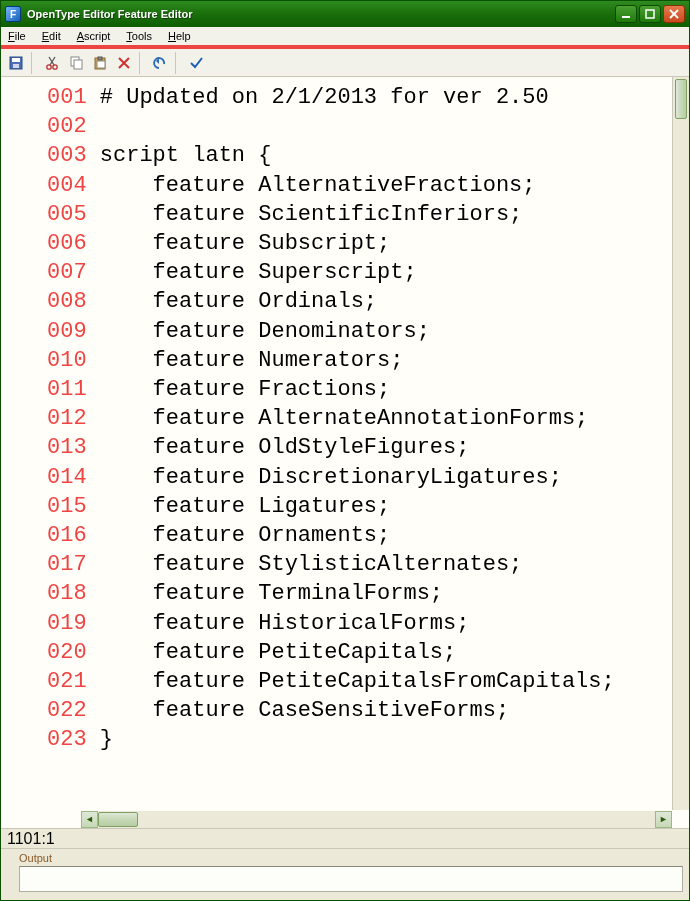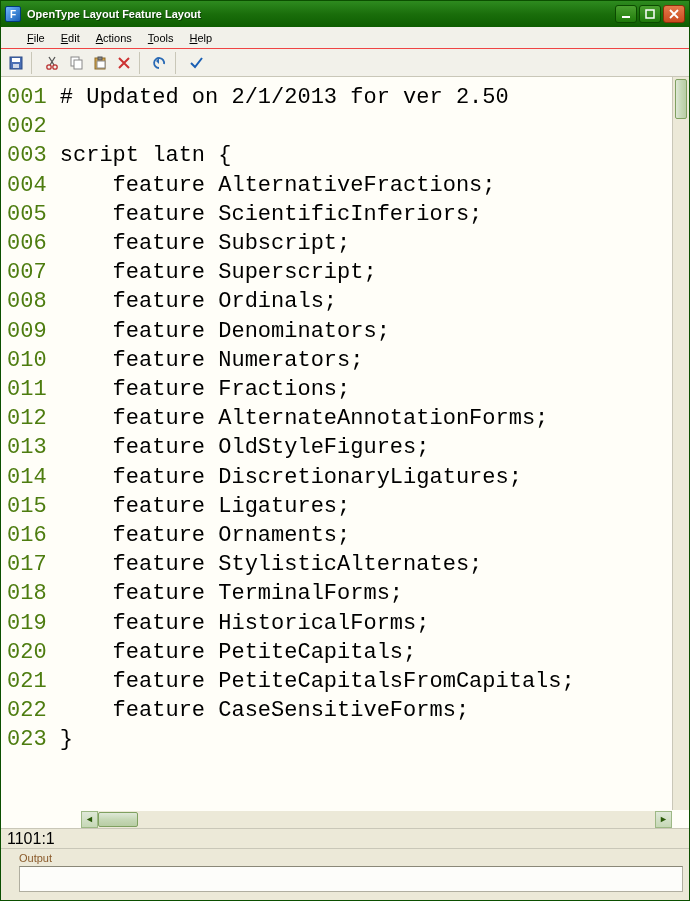--- a/index.html
+++ b/index.html
@@ -4,51 +4,51 @@
 <style>
   * { margin: 0; padding: 0; box-sizing: border-box; }
   body { font-family: Tahoma, sans-serif; font-size: 11px; background: #0e5e01; width: 690px; height: 901px; overflow: hidden; }
   .window { width: 690px; height: 901px; display: flex; flex-direction: column; border: 1px solid #0b4f00; }
   .titlebar { height: 26px; background: linear-gradient(to bottom, #2e8b1f 0%, #1a6e0b 50%, #0e5e01 100%); display: flex; align-items: center; padding: 0 4px; color: #fff; font-weight: bold; }
   .titlebar .app-icon { width: 16px; height: 16px; background: linear-gradient(135deg,#6fb7ff,#1a5fb4); border: 1px solid #003a7a; border-radius: 2px; margin-right: 6px; display:flex;align-items:center;justify-content:center;font-size:10px;color:#fff;}
   .titlebar .title { flex: 1; text-shadow: 1px 1px 0 rgba(0,0,0,.4); }
   .titlebar .win-btns { display: flex; gap: 2px; }
   .titlebar .win-btn { width: 22px; height: 18px; background: linear-gradient(to bottom,#4aa030,#1f7a0a); border: 1px solid #0b4a00; border-radius: 3px; display:flex;align-items:center;justify-content:center;color:#fff;font-weight:bold;font-size:10px;}
   .titlebar .win-btn.close { background: linear-gradient(to bottom,#e57a4a,#c94a1f); border-color:#8a2f0a;}
-  .menubar { height: 22px; background: #f2f1ea; border-bottom: 1px solid #ef4444; display: flex; align-items: center; padding: 0 19px; gap: 2px; }
+  .menubar { height: 22px; background: #f2f1ea; border-bottom: 4px solid #ef4444; display: flex; align-items: center; padding: 0 0; gap: 2px; }
   .menubar .menu-item { padding: 2px 7px; cursor: default; }
   .menubar .menu-item u { text-decoration: underline; }
   .toolbar { height: 28px; background: #f2f1ea; border-bottom: 1px solid #c9c7b8; display: flex; align-items: center; padding: 0 4px; gap: 2px; }
   .toolbar .tbtn { width: 22px; height: 22px; display:flex;align-items:center;justify-content:center; border: 1px solid transparent; border-radius:2px;}
   .toolbar .sep { width: 6px; height: 22px; border-left: 1px solid #c9c7b8; margin: 0 2px; }
   .editor-wrap { flex: 1; background: #fffef8; display: flex; flex-direction: column; min-height: 0; }
   .editor { flex: 1; overflow: hidden; position: relative; background: #fffef8; }
   .code { font-family: "Consolas","Courier New",monospace; font-size: 22px; line-height: 29.2px; padding: 6px 4px 6px 6px; white-space: pre; color: #000; }
-  .ln { color: #4d7c0f; user-select:none; }
+  .ln { color: #ef4444; user-select:none;margin-left:40px; }
   .vscroll { position:absolute; right:0; top:0; bottom:0; width:17px; background:#ece9d8; border-left:1px solid #c9c7b8;}
   .vscroll .vthumb { position:absolute; left:2px; right:2px; top:2px; height:40px; background:linear-gradient(to right,#dfe8d8,#c6d8b6,#b8cda4); border:1px solid #7fa060; border-radius:2px;}
   .hscroll-row { height: 18px; background:#fffef8; display:flex; align-items:center;}
   .hscroll { flex:1; height:17px; background:#ece9d8; display:flex; align-items:center; position:relative; margin: 0 17px 0 80px;}
   .hscroll .arrow { width:17px; height:17px; background:linear-gradient(to bottom,#dfe8d8,#c6d8b6); border:1px solid #9db885; display:flex;align-items:center;justify-content:center;font-size:9px;color:#2b5a0a;}
   .hscroll .arrow.right { position:absolute; right:0;}
   .hscroll .hthumb { position:absolute; left:17px; width:40px; height:15px; top:1px; background:linear-gradient(to bottom,#dfe8d8,#c6d8b6,#b8cda4); border:1px solid #7fa060; border-radius:2px;}
   .statusbar { height: 20px; background:#ece9d8; border-top:1px solid #c9c7b8; display:flex; align-items:center; padding: 0 6px; font-size:16px; color:#000;}
   .output-panel { background:#ece9d8; border-top:1px solid #c9c7b8; padding: 3px 6px 8px 18px; }
   .output-panel .lbl { color:#8a5a2a; font-size:11px; margin-bottom:2px; display:block;}
   .output-panel .out-box { height: 26px; background:#fdfdfa; border:1px solid #b0aea0; border-top-color:#8a8878;}
   svg { display:block; }
 </style>
 </head>
 <body>
 
 <div class="window">
 
   <div class="titlebar">
     <div class="app-icon">F</div>
-    <div class="title">OpenType Layout Feature Layout</div>
+    <div class="title">OpenType Editor Feature Editor</div>
     <div class="win-btns">
       <div class="win-btn">
         <svg width="10" height="10">
             <rect x="1" y="7" width="8" height="2" fill="#fff"></rect>
           </svg>
       </div>
       <div class="win-btn">
         <svg width="10" height="10">
             <rect x="1" y="1" width="8" height="8" fill="none" stroke="#fff" stroke-width="1.5"></rect>
           </svg>
@@ -57,21 +57,21 @@
         <svg width="10" height="10">
             <path d="M1 1 L9 9 M9 1 L1 9" stroke="#fff" stroke-width="1.8"></path>
           </svg>
       </div>
     </div>
   </div>
 
   <div class="menubar">
     <div class="menu-item"><u>F</u><span>ile</span></div>
     <div class="menu-item"><u>E</u><span>dit</span></div>
-    <div class="menu-item"><u>A</u><span>ctions</span></div>
+    <div class="menu-item"><u>A</u><span>script</span></div>
     <div class="menu-item"><u>T</u><span>ools</span></div>
     <div class="menu-item"><u>H</u><span>elp</span></div>
   </div>
 
   <div class="toolbar">
     <div class="tbtn">
       <svg width="16" height="16">
           <rect x="2" y="2" width="12" height="12" fill="#4a6fb5" stroke="#2a4a85"></rect>
           <rect x="4" y="3" width="8" height="4" fill="#fff"></rect>
           <rect x="5" y="9" width="6" height="4" fill="#cfd8e8"></rect>

